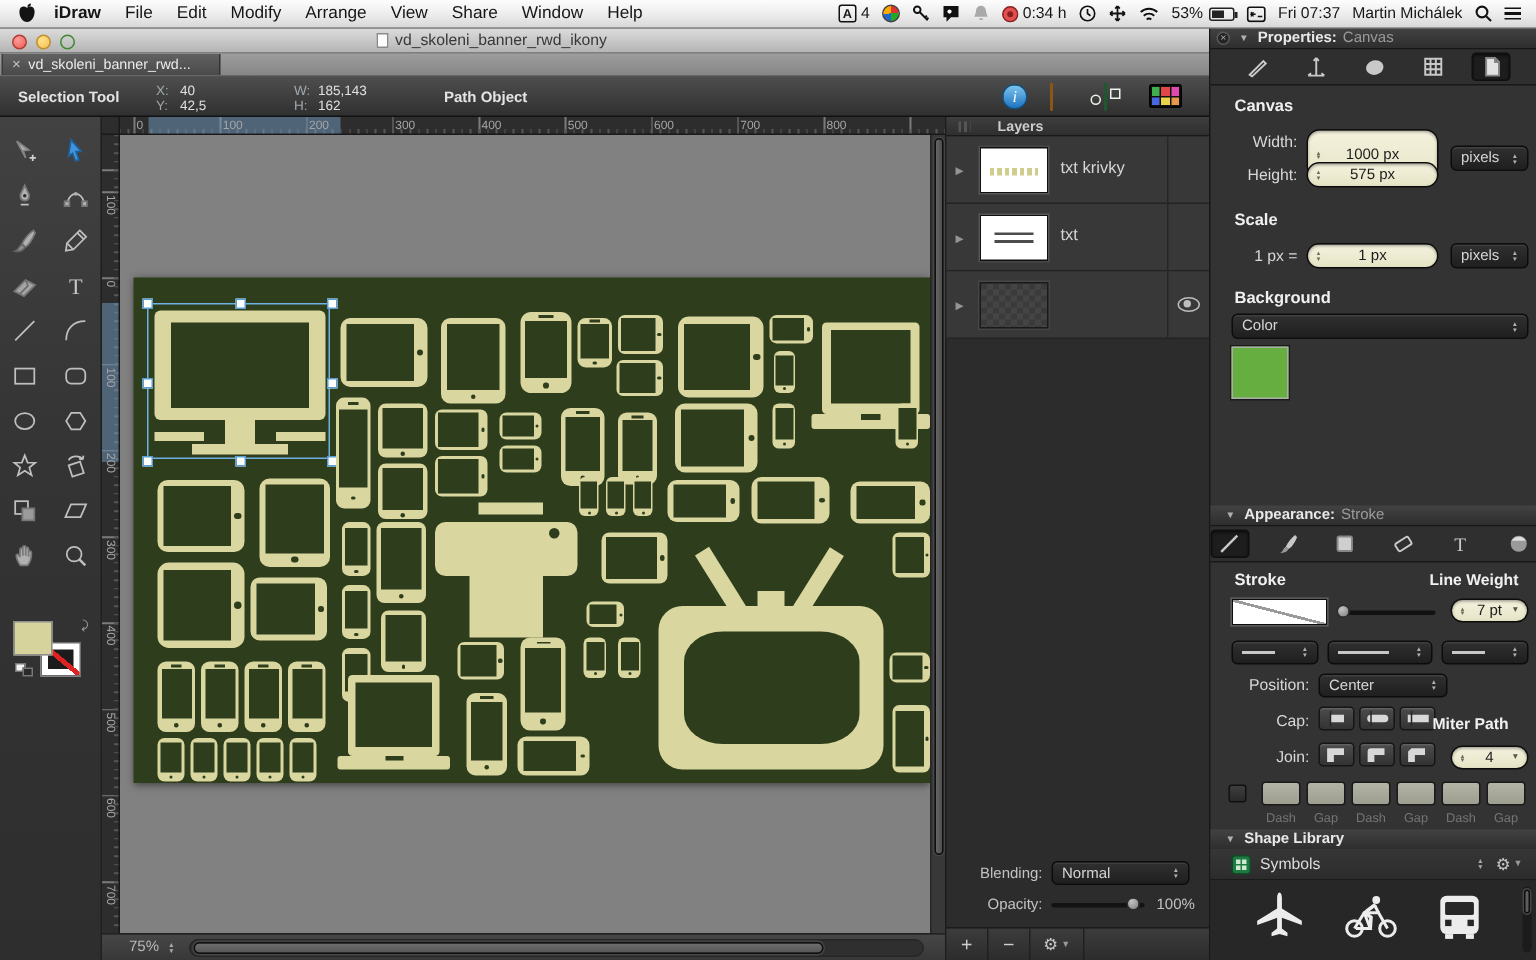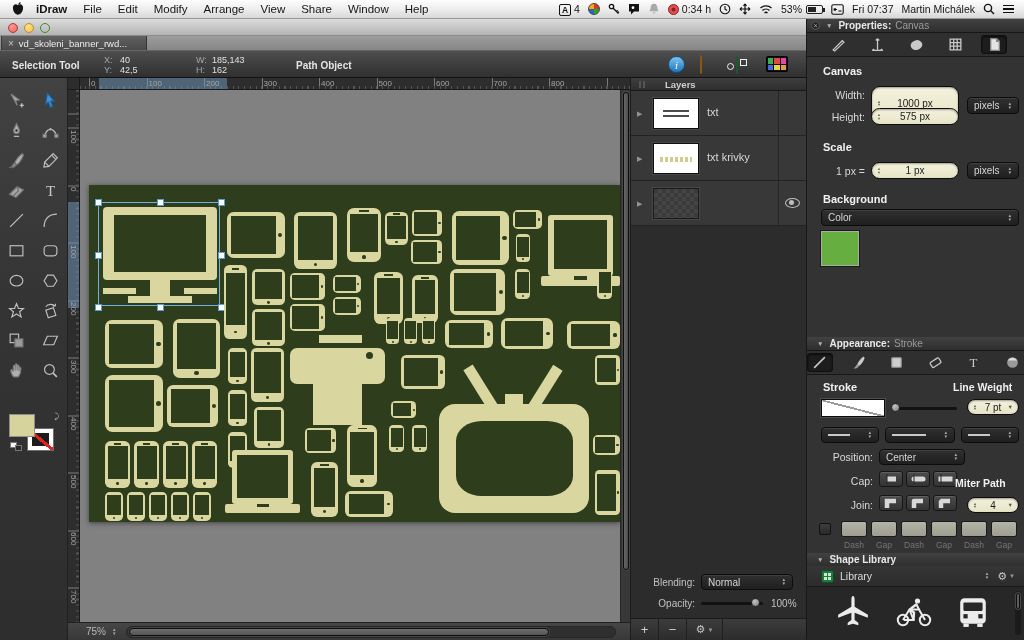--- a/index.html
+++ b/index.html
@@ -212,20 +212,24 @@
           <i></i>
           <i></i>
         </span>
     </span>
   </div>
 
   <div id="titlebar">
     <span class="light" style="left:8px;background:radial-gradient(circle at 35% 30%,#ff9a95,#ec5f57);border:1px solid #b23c34"></span>
     <span class="light" style="left:24px;background:radial-gradient(circle at 35% 30%,#ffe28a,#f5bf4f);border:1px solid #c08e2c"></span>
     <span class="light" style="left:40px;background:radial-gradient(circle at 35% 30%,#9ae08c,#59bb48)&lt;!-- --&gt;;border:1px solid #3f8a2f"></span>
+    <span id="window-title">
+        <span class="docicon"></span>
+        <span>vd_skoleni_banner_rwd_ikony</span>
+      </span>
   </div>
 
   <div id="tabbar">
     <div id="tab-active">
       <span class="x">×</span>
       <span>vd_skoleni_banner_rwd...</span>
     </div>
   </div>
 
   <div id="toolbar">
@@ -754,28 +758,28 @@
     <div id="hscroll">
         <div class="thumb"></div>
       </div>
   </div>
 
   <div id="layers">
     <div id="layers-header">Layers</div>
     <div id="layer-rows">
         <div class="lrow">
           <div class="tri">▶</div>
+          <div class="thumb t-txt-curves"></div>
+          <div class="lname">txt krivky</div>
+          <div class="eyecol"></div>
+        </div>
+        <div class="lrow">
+          <div class="tri">▶</div>
           <div class="thumb t-txt"></div>
           <div class="lname">txt</div>
-          <div class="eyecol"></div>
-        </div>
-        <div class="lrow">
-          <div class="tri">▶</div>
-          <div class="thumb t-txt-curves"></div>
-          <div class="lname">txt krivky</div>
           <div class="eyecol"></div>
         </div>
         <div class="lrow">
           <div class="tri">▶</div>
           <div class="thumb t-empty"></div>
           <div class="lname"></div>
           <div class="eyecol">
             <div class="eye"></div>
           </div>
         </div>
@@ -1029,21 +1033,21 @@
       <span class="tri" style="margin-left:10px">▼</span>
       <b>Shape Library</b>
     </div>
     <div id="symrow" style="top:547px">
       <span class="symgrid">
           <i></i>
           <i></i>
           <i></i>
           <i></i>
         </span>
-      <span>Library</span>
+      <span>Symbols</span>
       <span class="stp" style="margin-left:auto">
           <span>▲</span>
           <span>▼</span>
         </span>
       <span style="margin:0 10px 0 8px;display:flex;align-items:center;gap:2px">
           <span class="gear">⚙</span>
           <small style="font-size:6px;color:#999">▼</small>
         </span>
     </div>
     <div id="symcontent" style="top:568px;height:53px">

